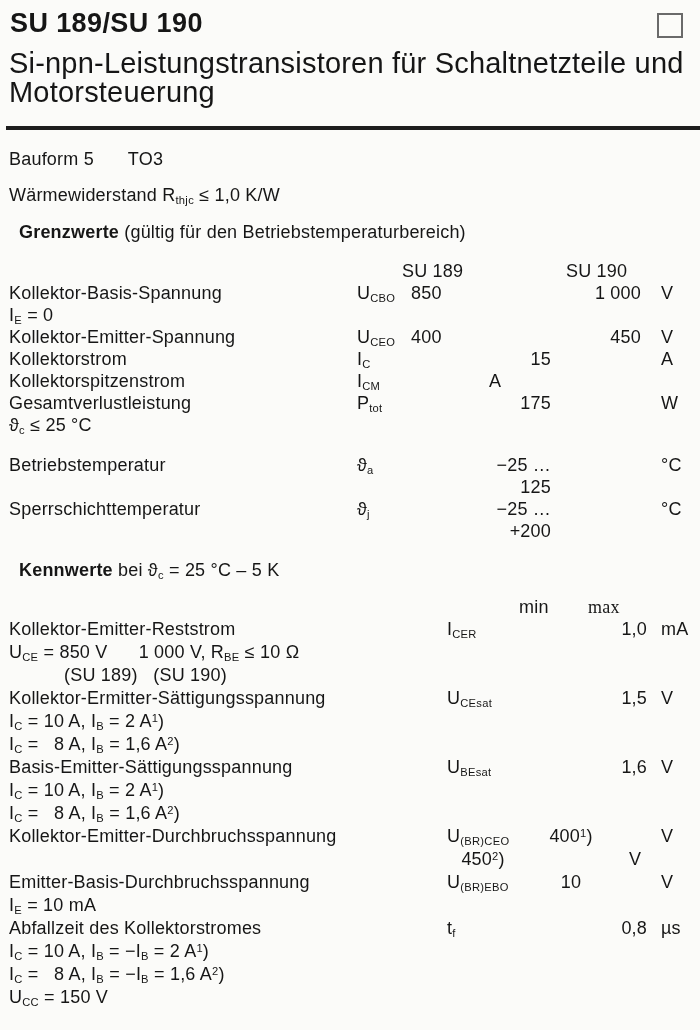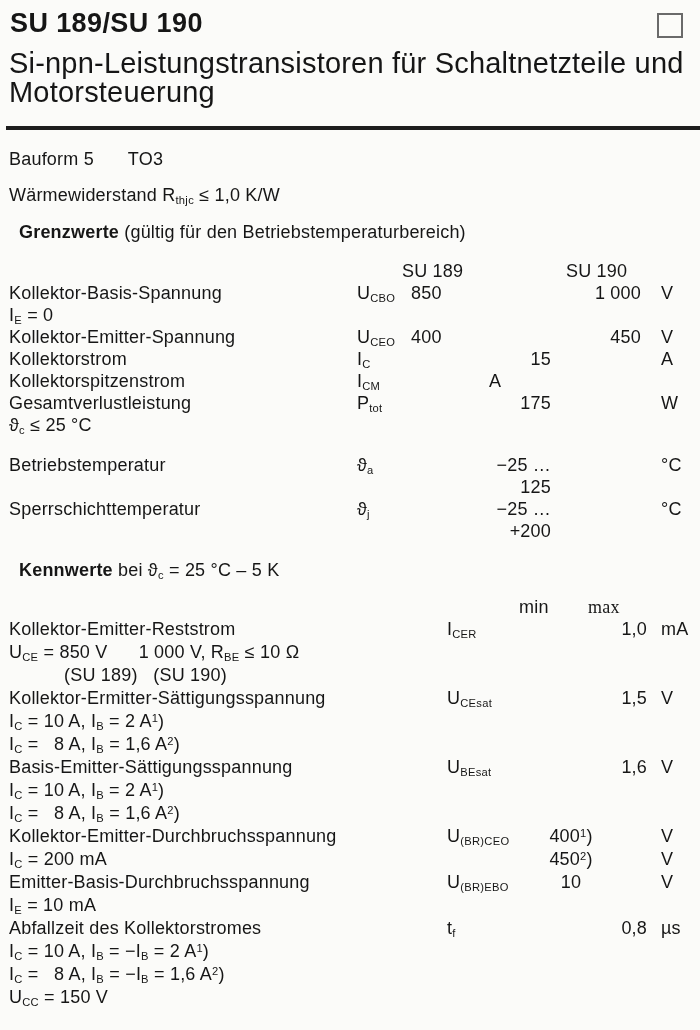--- a/index.html
+++ b/index.html
@@ -190,21 +190,20 @@
   <div class="k-cond"><span>I</span><sub>C</sub><span> =&nbsp;&nbsp;&nbsp;8 A, I</span><sub>B</sub><span> = 1,6 A</span><sup>2</sup><span>)</span></div>
 
   <div class="k-row">
     <div class="label">Kollektor-Emitter-Durchbruchsspannung</div>
     <div class="sym"><span>U</span><sub>(BR)CEO</sub></div>
     <div class="mn"><span>400</span><sup>1</sup><span>)</span></div>
     <div class="mx"></div>
     <div class="unit">V</div>
   </div>
   <div class="k-row">
-    <div class="label"><span>I</span><sub>C</sub><span> = 200 mA</span></div>
     <div class="sym"></div>
     <div class="mn"><span>450</span><sup>2</sup><span>)</span></div>
     <div class="mx"></div>
     <div class="unit">V</div>
   </div>
 
   <div class="k-row">
     <div class="label">Emitter-Basis-Durchbruchsspannung</div>
     <div class="sym"><span>U</span><sub>(BR)EBO</sub></div>
     <div class="mn"><span>10</span></div>

